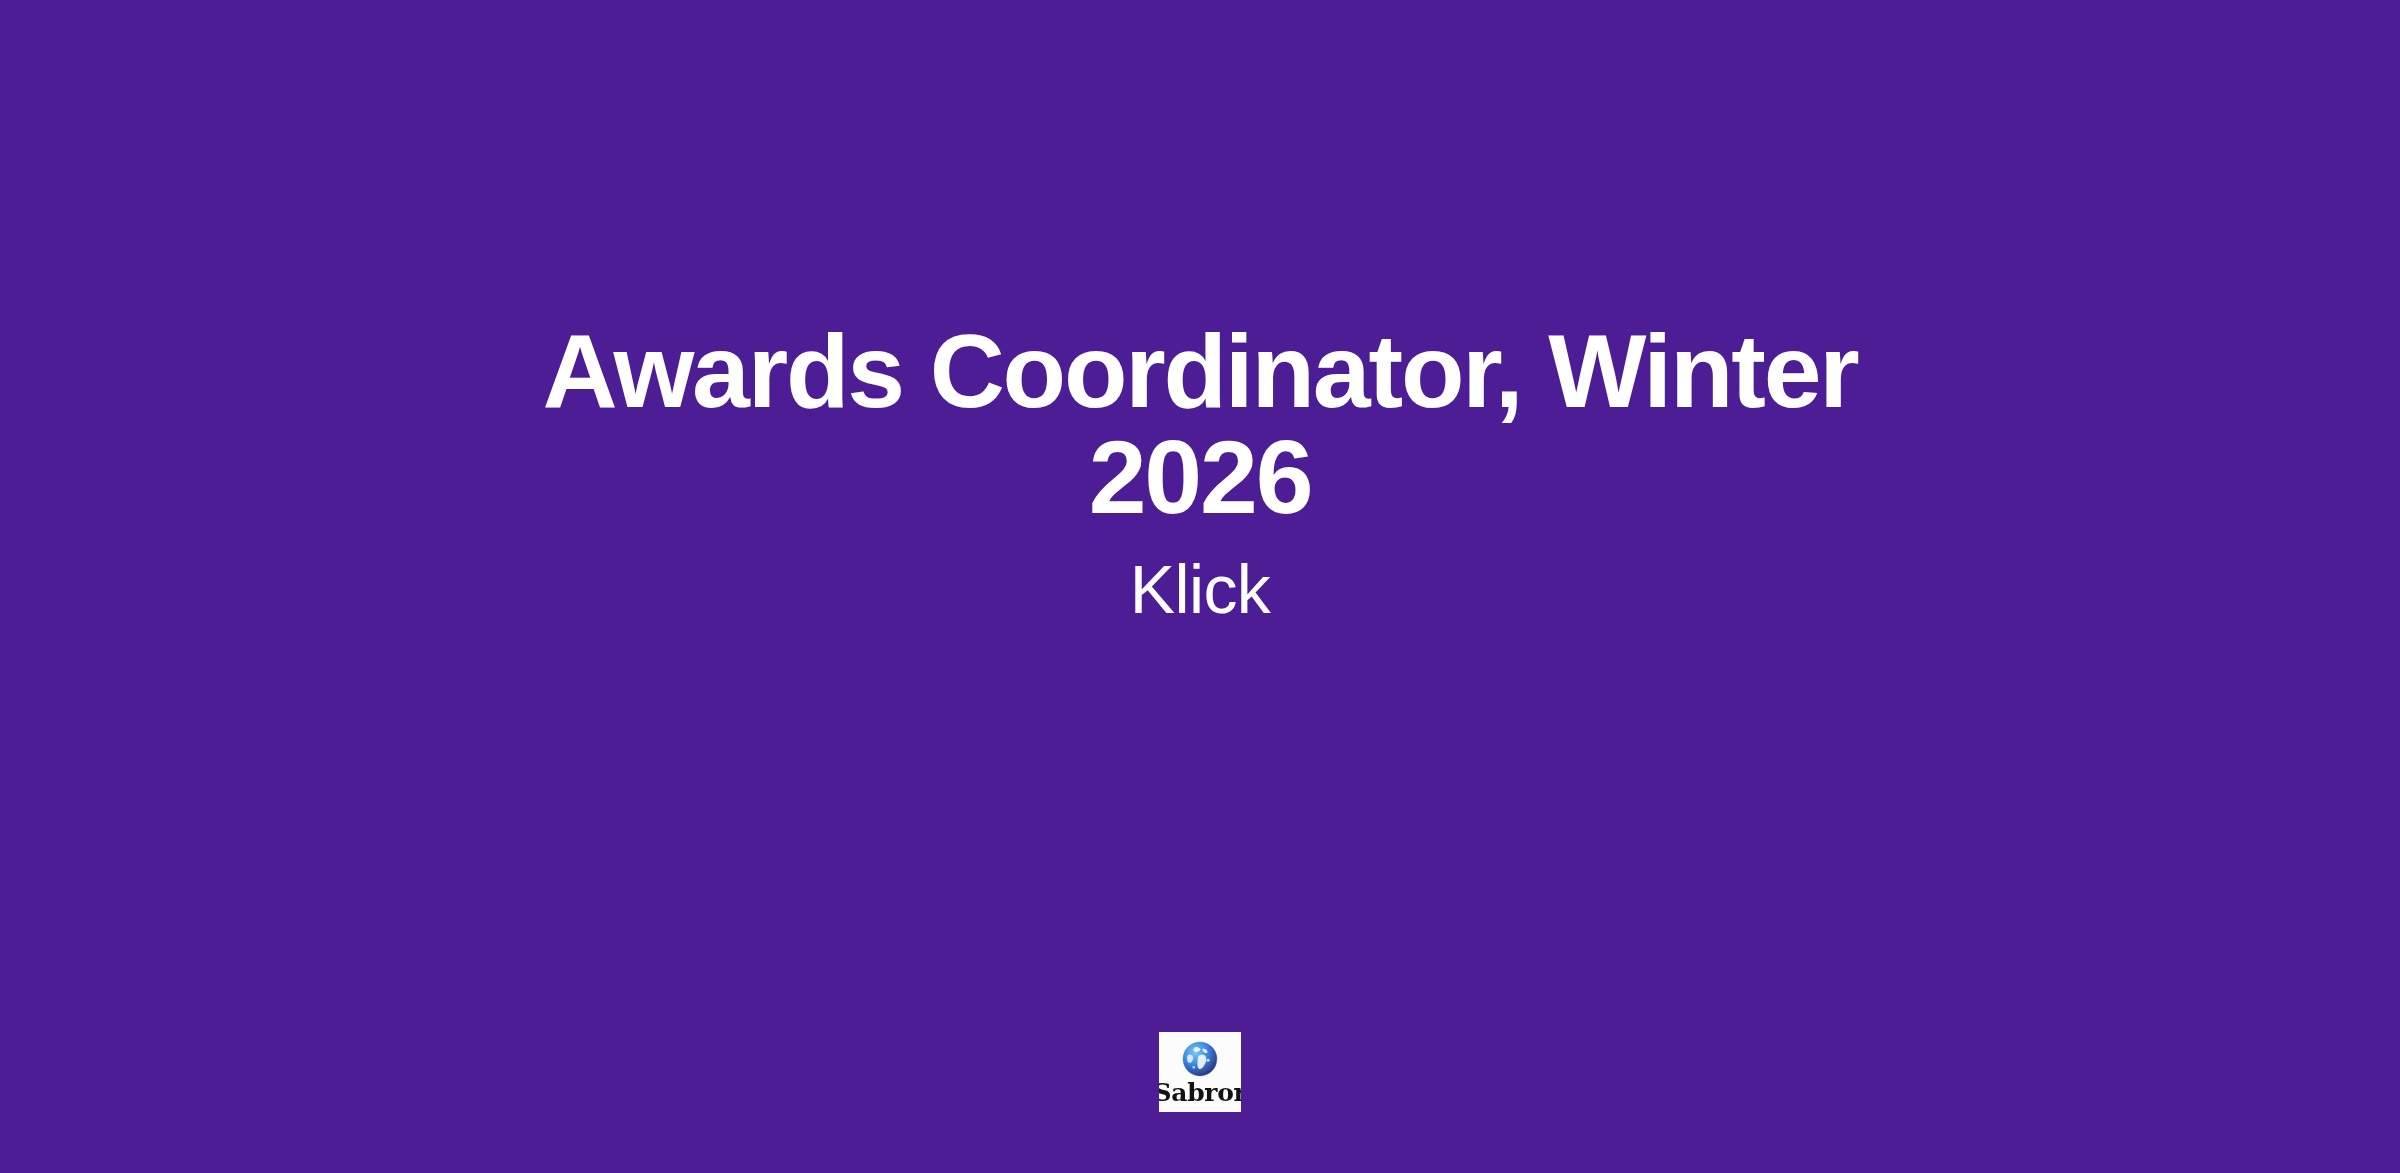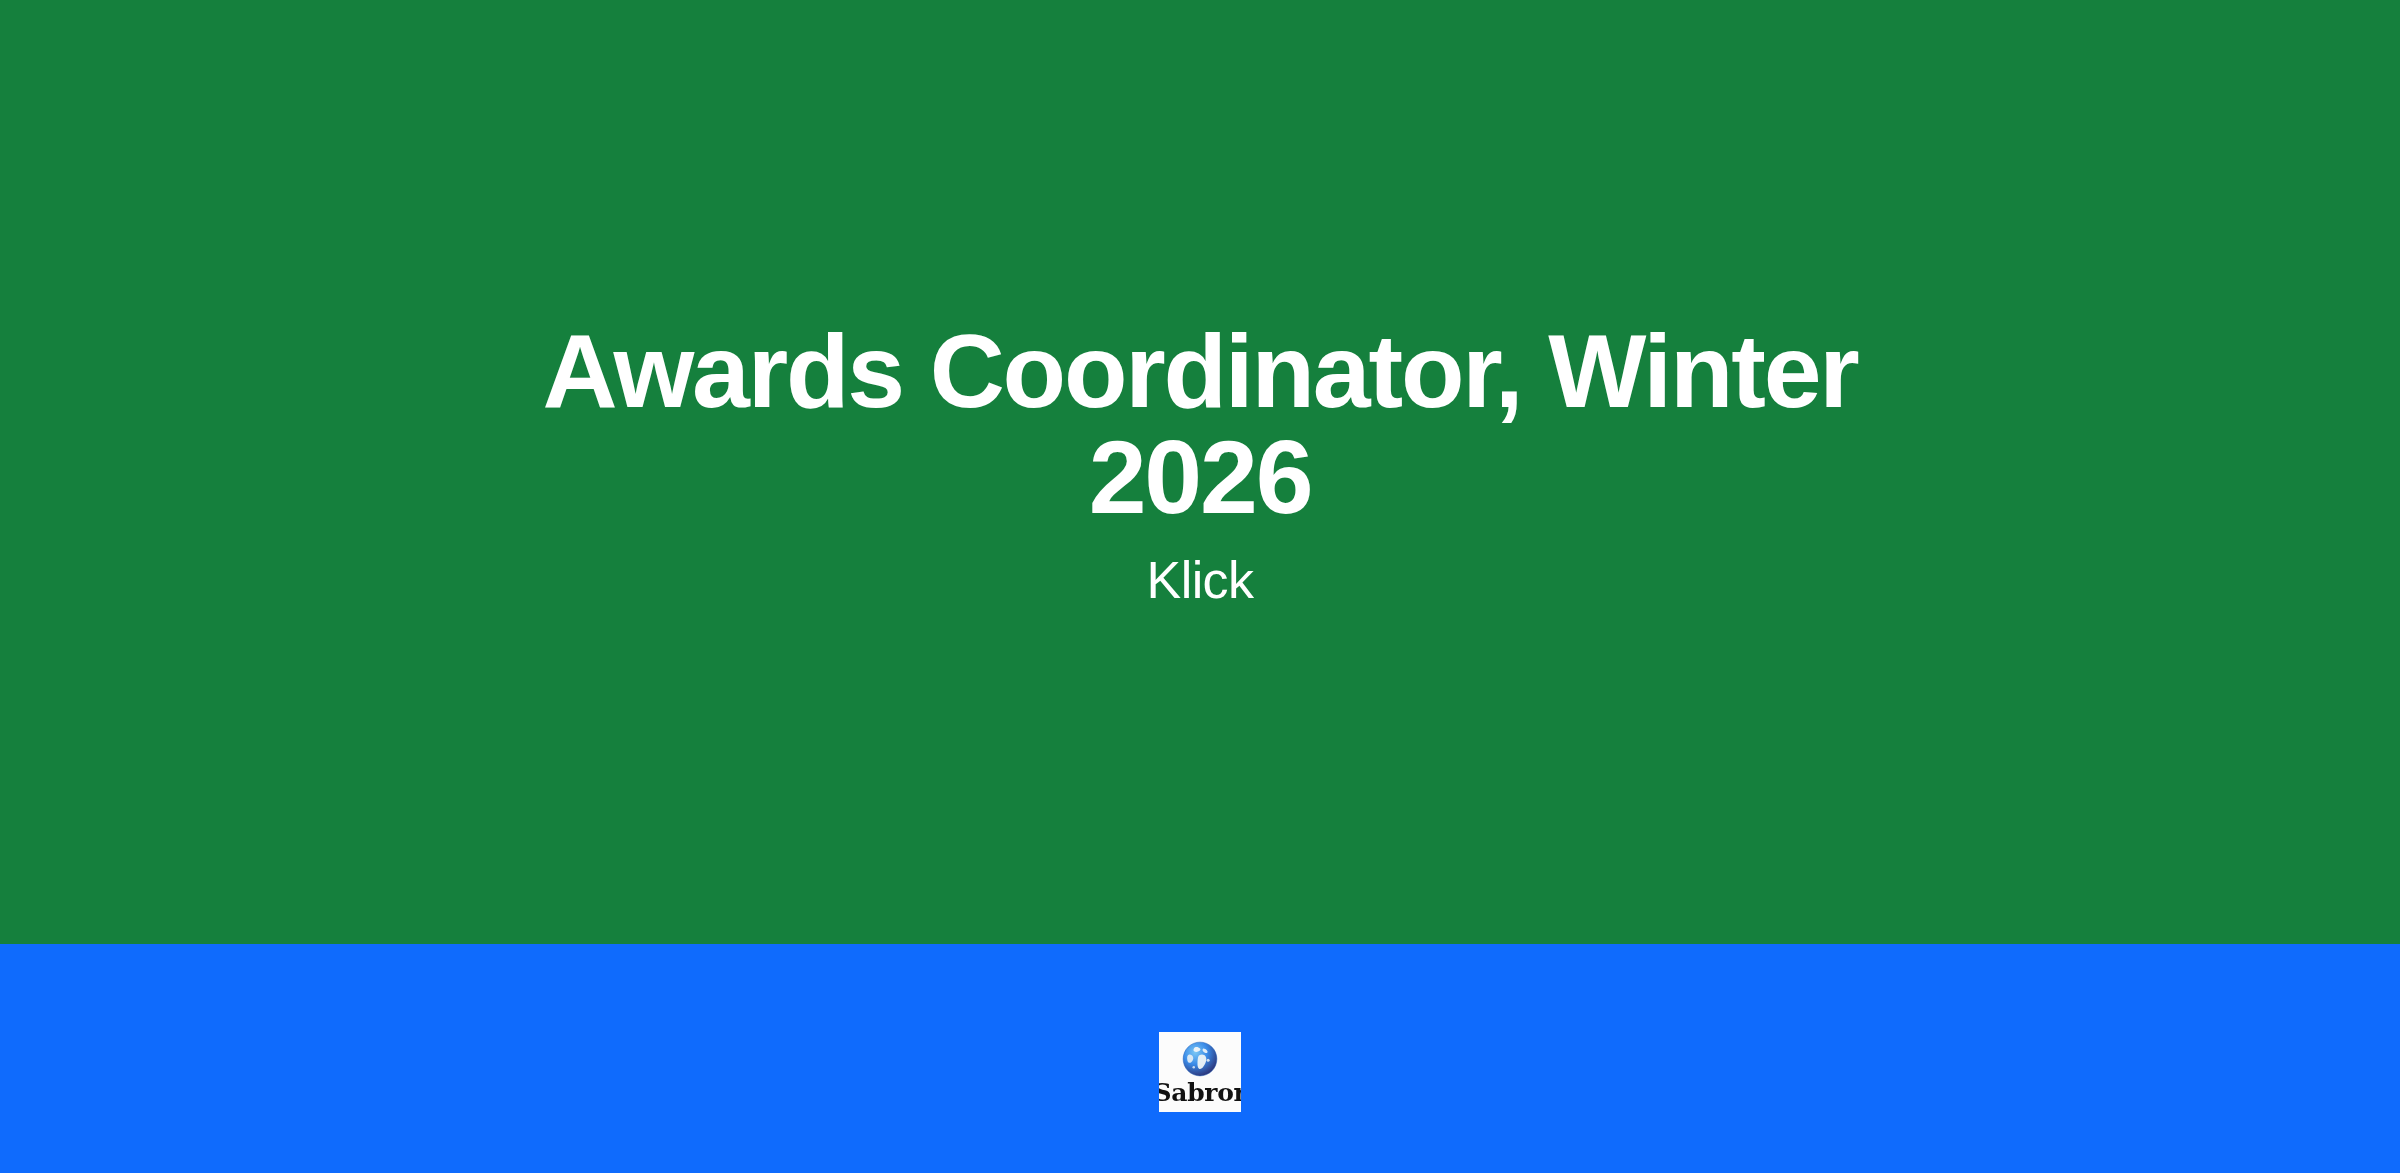--- a/index.html
+++ b/index.html
@@ -12,22 +12,22 @@
   }
 
   body {
     font-family: "Liberation Sans", "DejaVu Sans", sans-serif;
     background: #0F6BFD;
   }
 
   .cover-card {
     position: relative;
     width: 2400px;
-    height: 944px;
-    background: #15803d;
+    height: 1173px;
+    background: #4c1d95;
     display: flex;
     flex-direction: column;
     align-items: center;
   }
 
   
   .headline-block {
     position: absolute;
     top: 318px;
     left: 0;
@@ -43,21 +43,21 @@
     line-height: 1.02;
     letter-spacing: -2.2px;
     color: #FFFFFF;
     text-align: center;
     max-width: 1560px;
     word-wrap: break-word;
   }
 
   .cover-subtitle {
     margin-top: 22px;
-    font-size: 52px;
+    font-size: 68px;
     font-weight: 400;
     line-height: 1.1;
     letter-spacing: -0.6px;
     color: #FFFFFF;
     text-align: center;
   }
 
   
   .logo-tile {
     position: absolute;

